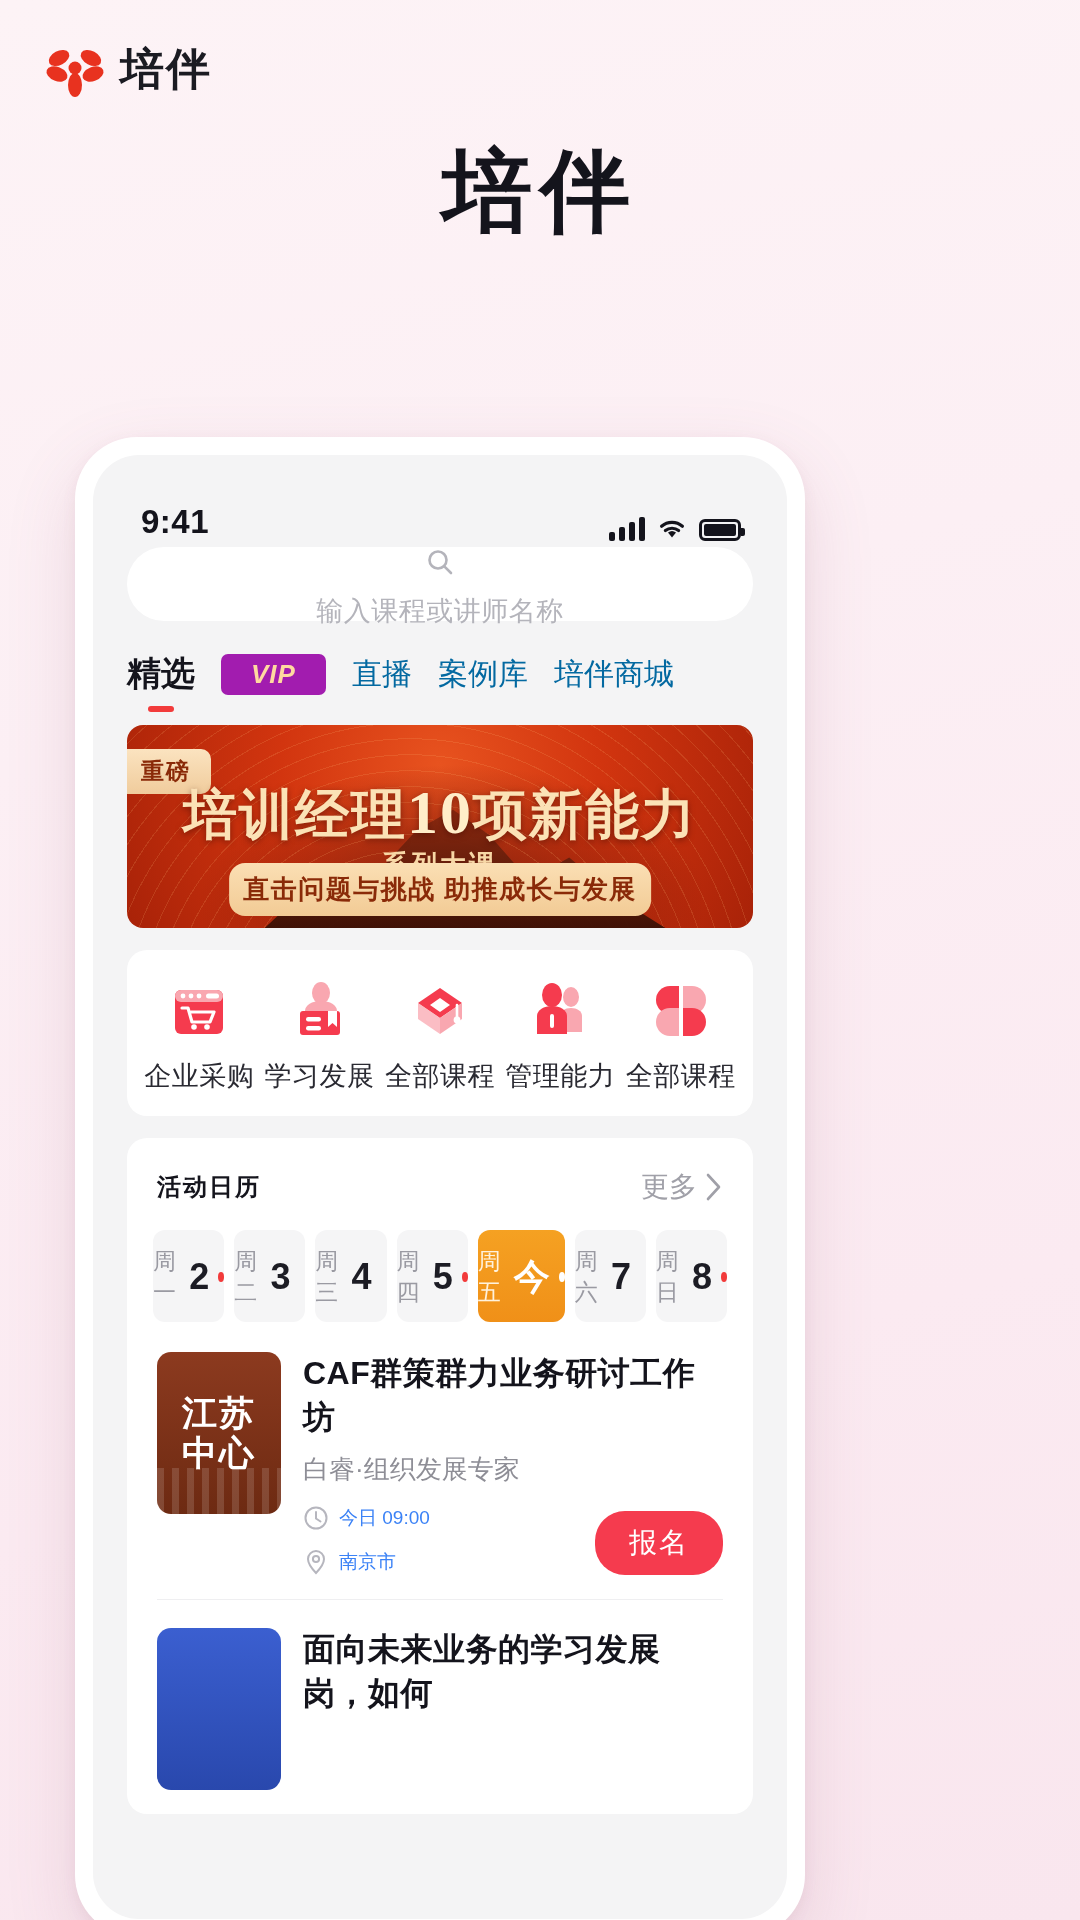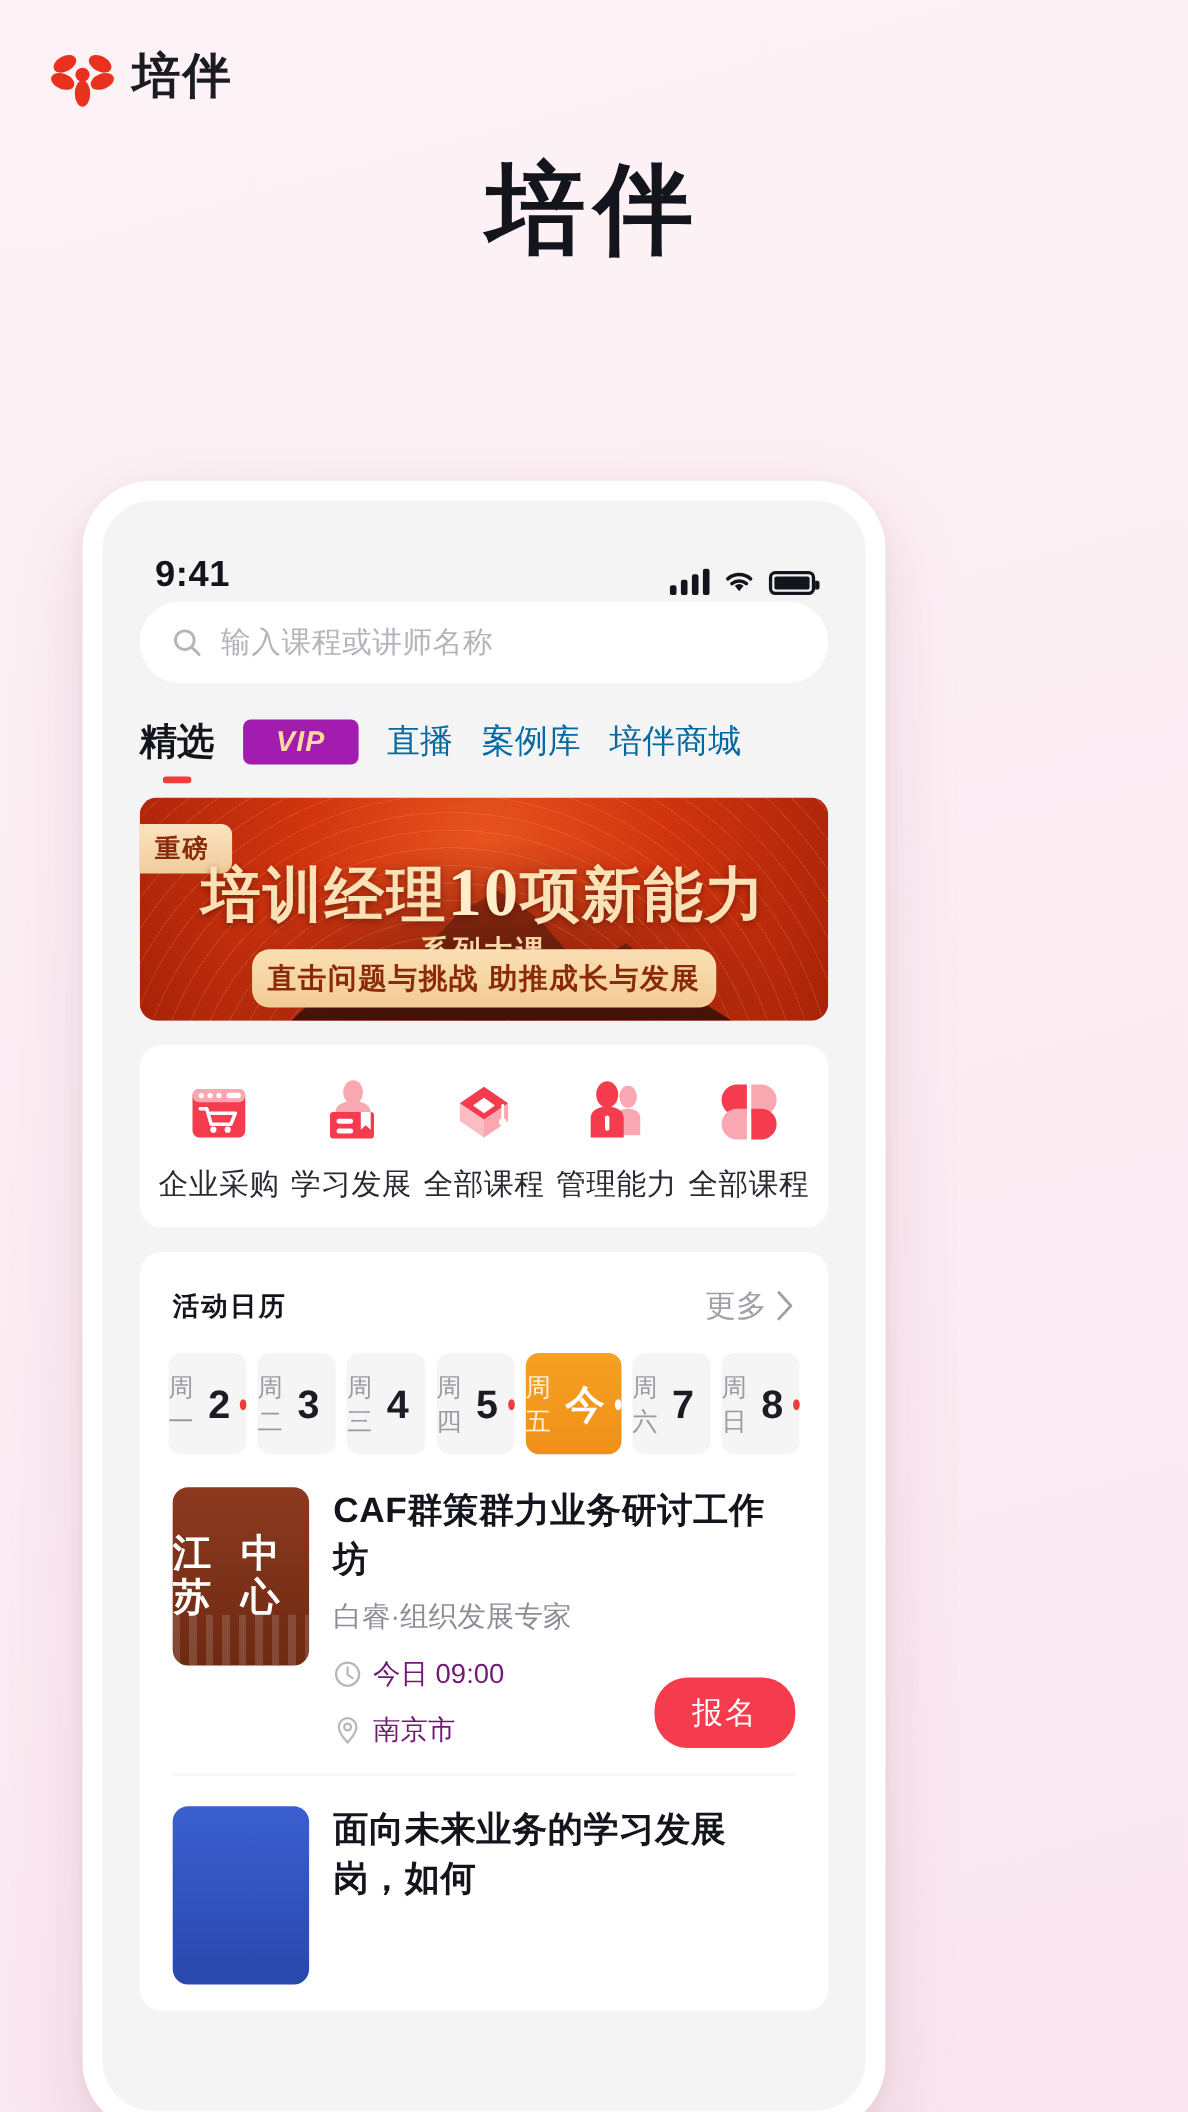--- a/index.html
+++ b/index.html
@@ -49,21 +49,21 @@
   .bars i:nth-child(1){height:9px}.bars i:nth-child(2){height:14px}
   .bars i:nth-child(3){height:19px}.bars i:nth-child(4){height:24px}
   .batt { width:42px; height:22px; border:3px solid #14141c; border-radius:6px; position:relative; }
   .batt::after{content:"";position:absolute;right:-7px;top:6px;width:4px;height:8px;background:#14141c;border-radius:0 2px 2px 0;}
   .batt i{position:absolute;left:2px;top:2px;bottom:2px;right:2px;background:#14141c;border-radius:2px;display:block;}
 
   
   .searchwrap { padding:6px 34px 0; }
   .search {
     height:74px; background:#fff; border-radius:37px; display:flex; align-items:center;
-    gap:16px; padding:0 28px;
+    gap:16px; padding:0 28px;flex-direction:column;
   }
   .search-ph { font-size:27px; color:#b4b4bb; letter-spacing:.5px; }
 
   
   .tabs { display:flex; align-items:center; gap:26px; padding:30px 34px 0; }
   .tab { font-size:30px; color:#0369a1; position:relative; white-space:nowrap; }
   .tab.active { font-size:34px; font-weight:700; color:#14141c; }
   .tab.active::after {
     content:""; position:absolute; left:50%; transform:translateX(-50%);
     bottom:-15px; width:26px; height:6px; background:#f23b3b; border-radius:3px;
@@ -134,32 +134,32 @@
   .day.today { background:linear-gradient(180deg,#f5a122,#f09018); }
   .day.today .dw { color:#fff2dd; }
   .day.today .dn { color:#fff; }
   .day.today .dot.on { background:#fff; }
 
   
   .events { padding:0 30px; }
   .event { display:flex; gap:22px; padding:6px 0 24px; position:relative; }
   .ev-thumb {
     width:124px; height:162px; border-radius:14px; flex:none; overflow:hidden;
-    position:relative; display:flex; align-items:center;
+    position:relative; display:flex; flex-direction:column; align-items:center;
     justify-content:center; color:#fff; font-size:35px; font-weight:700;
     line-height:1.15; letter-spacing:2px;
   }
   .ev-thumb.c1 { background:linear-gradient(180deg,#8c3a1f,#6d2a12); }
   .ev-thumb.c2 { background:linear-gradient(180deg,#3b5fd0,#2948ad); }
   .ev-thumb .sky{position:absolute;left:0;right:0;bottom:0;height:46px;
     background:repeating-linear-gradient(90deg, rgba(255,255,255,.14) 0 7px, rgba(255,255,255,0) 7px 15px);}
   .ev-body { flex:1; min-width:0; }
   .ev-title { font-size:32px; font-weight:700; color:#14141c; letter-spacing:.5px; }
   .ev-speaker { font-size:26px; color:#8e8e96; margin-top:12px; }
-  .ev-meta { font-size:25px; color:#701a75; margin-top:18px; display:flex; align-items:center; gap:10px; }
+  .ev-meta { font-size:19px; color:#3b82f6; margin-top:18px; display:flex; align-items:center; gap:10px; }
   .ev-btn {
     position:absolute; right:0; bottom:24px; background:#f53b4e; color:#fff;
     font-size:28px; padding:13px 34px; border-radius:30px; letter-spacing:2px;
   }
   .divider { height:1px; background:#efeff1; margin:0 0 22px; }
   svg { display:block; }
 </style>
 </head>
 <body>
 

